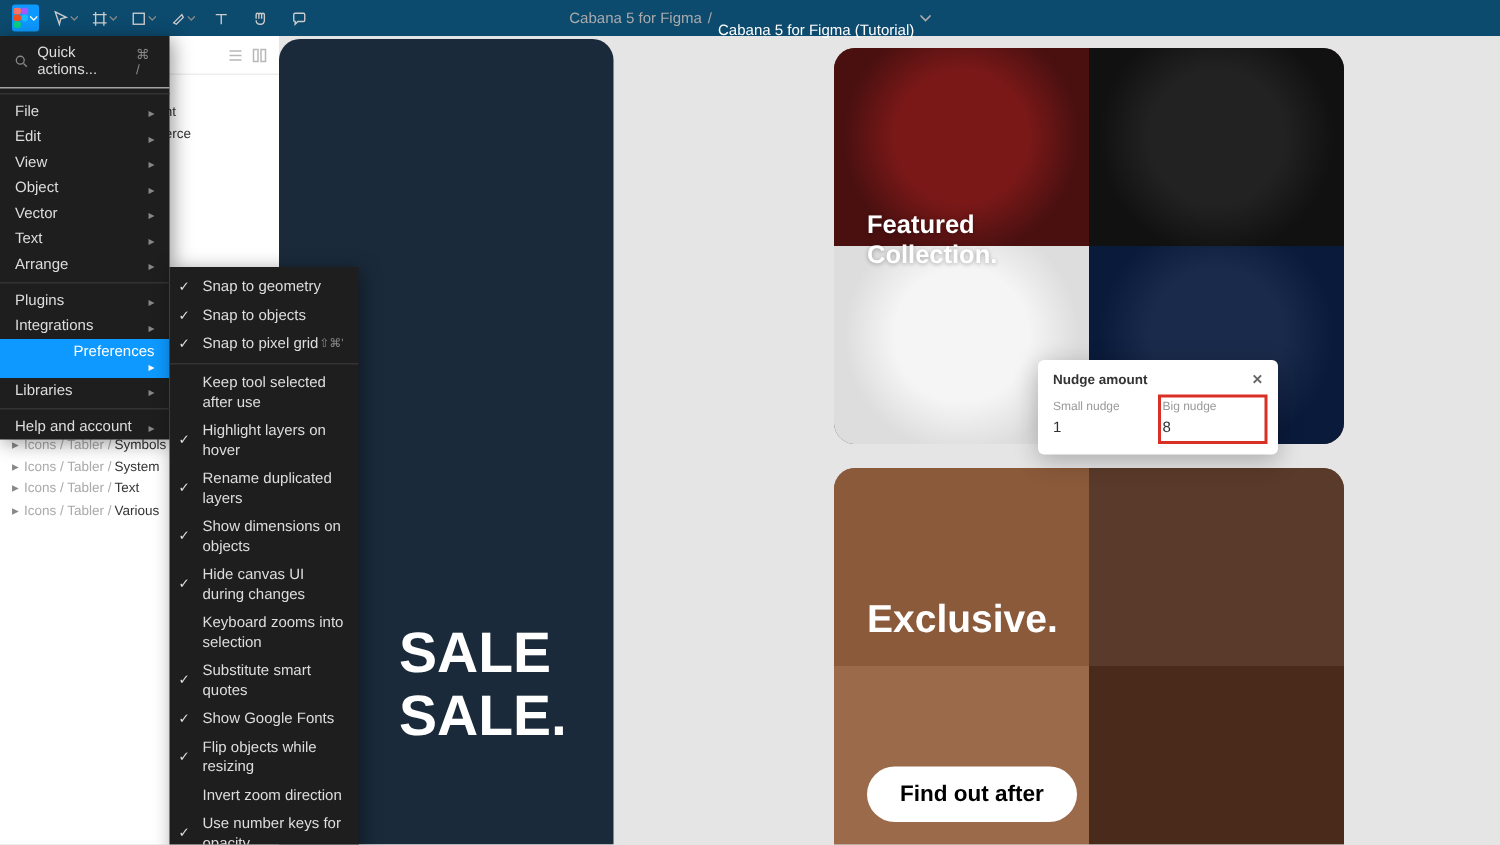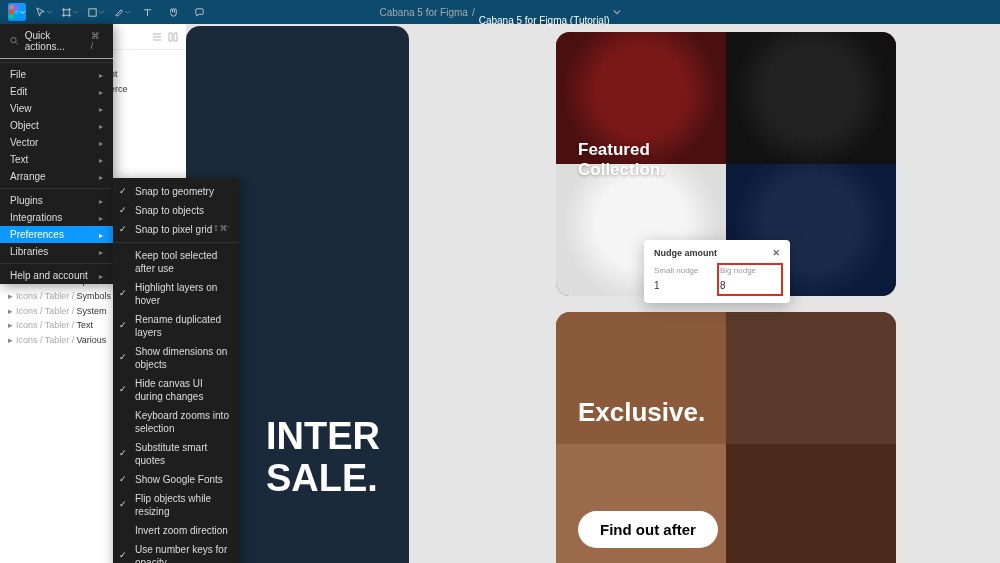--- a/index.html
+++ b/index.html
@@ -41,30 +41,30 @@
 .ab3-bg { position:absolute; inset:0; display:grid; grid-template-columns: 1fr 1fr; grid-template-rows: 1fr 1fr; }
 .sweater { background: #8a5a3a; } .sweater.b { background:#5a3a2a; } .sweater.c { background:#9a6a4a;} .sweater.d { background:#4a2a1a;}
 .ab3-text { position: absolute; left: 22px; top: 85px; color: #fff; font-size: 26px; font-weight: 700; line-height: 1.2; }
 .ab3-btn { position: absolute; left: 22px; bottom: 28px; background: #fff; border-radius: 22px; padding: 10px 22px; font-size: 15px; font-weight: 700; }
 
 .menu { position: absolute; top: 24px; left: 0; width: 113px; background: #1e1e1e; color: #ddd; font-size: 10px; z-index: 200; box-shadow: 2px 2px 12px rgba(0,0,0,0.4); }
 .menu-search { padding: 6px 10px; display: flex; align-items: center; gap: 6px; border-bottom: 1px solid #a3a3a3; }
 .menu-search .shortcut { margin-left: auto; color: #888; font-size: 9px; }
 .menu-sep { height: 1px; background: #333; margin: 3px 0; }
 .menu-item { padding: 3px 10px; display: flex; align-items: flex-end; justify-content: space-between; cursor: pointer; }
-.menu-item.highlight { background: #0d99ff; color: #fff; }
+.menu-item.highlight { background: #0d99ff; color: #fff; flex-direction: column; }
 .menu-item .arrow { font-size: 8px; color: #888; }
 .menu-item.highlight .arrow { color: #fff; }
 
 .submenu { position: absolute; top: 178px; left: 113px; width: 126px; background: #1e1e1e; color: #ddd; font-size: 10px; z-index: 200; box-shadow: 2px 2px 12px rgba(0,0,0,0.4); padding: 4px 0; }
 .sub-item { padding: 3px 10px 3px 22px; display: flex; align-items: center; position: relative; cursor: pointer; line-height: 1.3; }
 .sub-item .check { position: absolute; left: 6px; font-size: 9px; }
 .sub-item .kbd { margin-left: auto; color: #888; font-size: 8px; }
 
-.popup { position: absolute; left: 644px; top: 240px; width: 146px; background: #fff; border-radius: 4px; box-shadow: 0 4px 16px rgba(0,0,0,0.25); z-index: 300; font-size: 9px; padding: 8px 10px 10px; }
+.popup { position: absolute; left: 692px; top: 240px; width: 160px; background: #fff; border-radius: 4px; box-shadow: 0 4px 16px rgba(0,0,0,0.25); z-index: 300; font-size: 9px; padding: 8px 10px 10px; }
 .popup-header { display: flex; align-items: center; justify-content: space-between; font-weight: 600; color: #333; margin-bottom: 8px; }
 .popup-close { cursor: pointer; color: #666; }
 .popup-fields { display: flex; gap: 6px; }
 .popup-field { flex: 1; }
 .popup-field label { color: #999; font-size: 8px; display: block; margin-bottom: 3px; }
 .popup-field .val { font-size: 10px; color: #333; padding: 2px 0; }
 .popup-field.active { outline: 2px solid #d93025; outline-offset: 1px; }
 </style>
 </head>
 <body>
@@ -258,21 +258,21 @@
           <span class="caret">▸</span>
           <span class="path">Icons / Tabler / </span>
           <span class="name">Various</span>
         </div>
       </div>
   </div>
 
   <div class="canvas">
     <div class="artboard ab1">
       <div class="ab1-text">
-        <div>INTER</div>
+        <div>SALE</div>
         <div>SALE.</div>
       </div>
     </div>
     <div class="artboard ab2">
       <div class="ab2-shirts">
         <div class="shirt red"></div>
         <div class="shirt black"></div>
         <div class="shirt white"></div>
         <div class="shirt navy"></div>
       </div>

